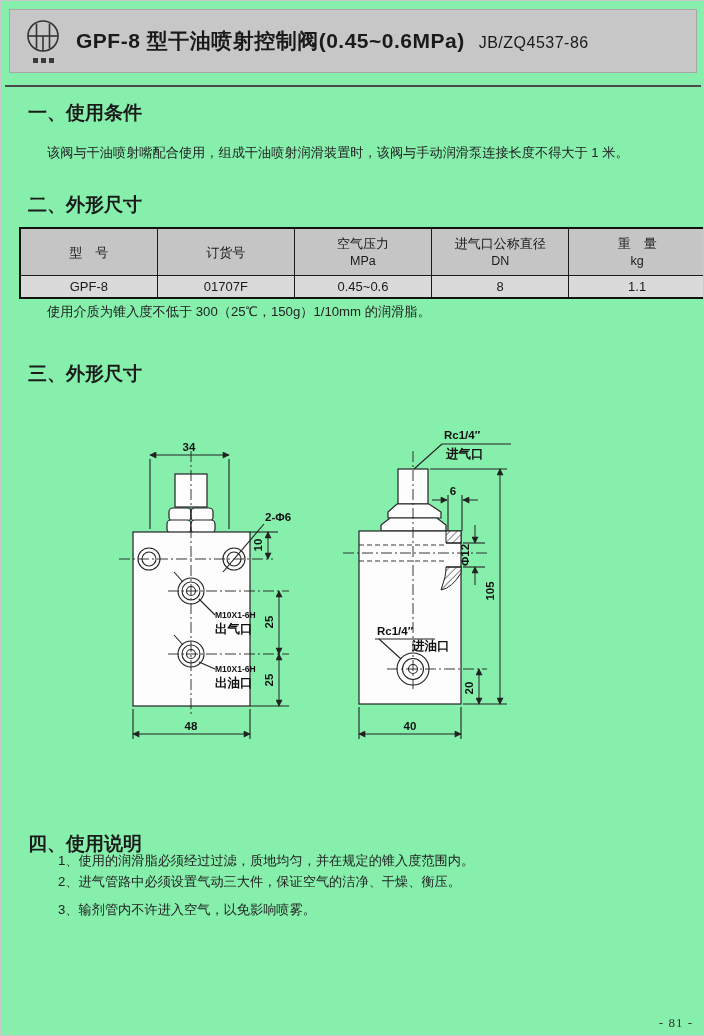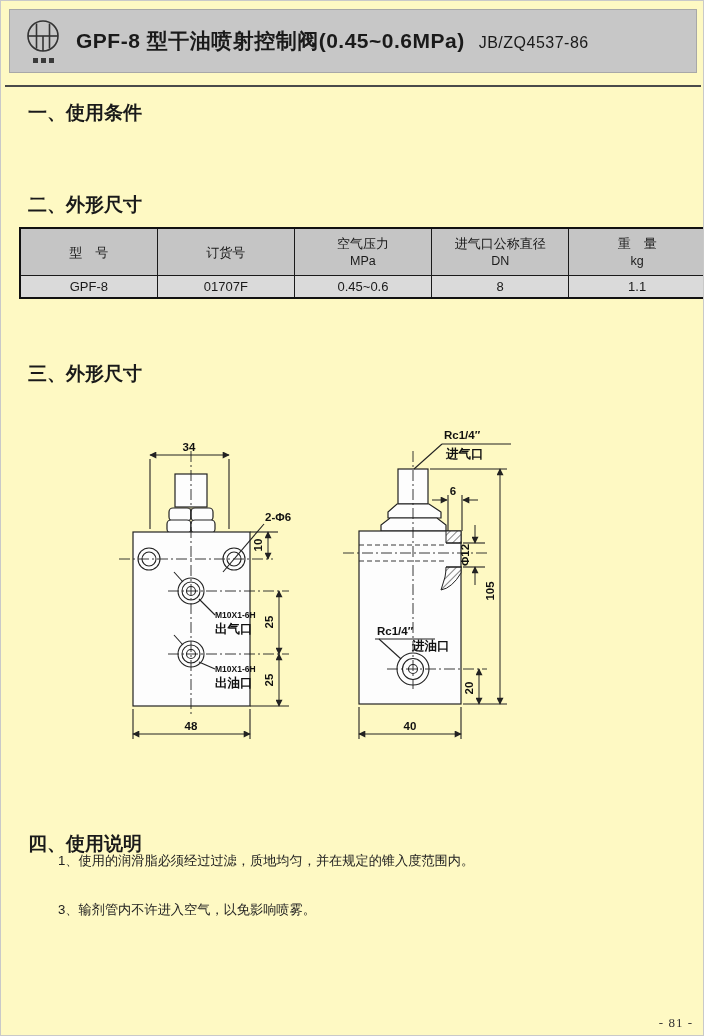--- a/index.html
+++ b/index.html
@@ -1,17 +1,17 @@
 <!DOCTYPE html>
 <html><head>
 <meta charset="utf-8">
 <style>
   html,body{margin:0;padding:0;background:#e8e8e8;}
   .page{
-    position:relative;width:704px;height:1036px;background:#fef9c3;
+    position:relative;width:704px;height:1036px;background:#86efac;
     font-family:"Liberation Sans",sans-serif;color:#1a1a1a;overflow:hidden;
     border:1px solid #c9c9c9;box-sizing:border-box;margin:0 auto;
   }
   
   .titlebar{
     position:absolute;left:8px;top:8px;width:688px;height:64px;
     background:#c7c7c7;border:1px solid #a8a8a8;box-sizing:border-box;
     display:flex;align-items:center;gap:10px;padding:0 10px;
   }
   .logo{width:46px;height:56px;display:flex;flex-direction:column;align-items:center;justify-content:center;}
@@ -80,20 +80,21 @@
         </div>
     </div>
     <div class="titletext">
       <span class="title-main">GPF-8 型干油喷射控制阀(0.45~0.6MPa)</span>
       <span class="title-std">JB/ZQ4537-86</span>
     </div>
   </div>
   <div class="rule"></div>
 
   <div class="h2" style="top:99px">一、使用条件</div>
+  <div class="para" style="top:143px">该阀与干油喷射嘴配合使用，组成干油喷射润滑装置时，该阀与手动润滑泵连接长度不得大于 1 米。</div>
 
   <div class="h2" style="top:191px">二、外形尺寸</div>
 
   <table class="params">
     <thead>
       <tr>
         <th>
           <span class="th-name">型　号</span>
             <span class="th-unit"></span>
         </th>
@@ -119,20 +120,21 @@
       <tr>
         <td>GPF-8</td>
         <td>01707F</td>
         <td>0.45~0.6</td>
         <td>8</td>
         <td>1.1</td>
       </tr>
     </tbody>
   </table>
 
+  <div class="para" style="top:302px">使用介质为锥入度不低于 300（25℃，150g）1/10mm 的润滑脂。</div>
 
   <div class="h2" style="top:360px">三、外形尺寸</div>
 
   <svg class="drawings" width="704" height="335" viewBox="0 0 704 335">
     <defs>
       <marker id="ar" viewBox="0 0 10 10" refX="9" refY="5" markerWidth="10" markerHeight="7" orient="auto-start-reverse">
         <path d="M0,0 L10,5 L0,10 z" fill="#222"></path>
       </marker>
       <pattern id="hp" width="5" height="5" patternUnits="userSpaceOnUse" patternTransform="rotate(45)">
         <rect width="5" height="5" fill="#fdfdfd"></rect>
@@ -251,17 +253,18 @@
 
       <path class="ln" d="M358,286 V318"></path>
         <path class="ln" d="M460,286 V318"></path>
       <line class="dim" x1="358" y1="313" x2="460" y2="313"></line>
       <text class="d" x="409" y="309" text-anchor="middle">40</text>
     </g>
   </svg>
 
   <div class="h2" style="top:830px">四、使用说明</div>
   <div class="item" style="top:851px">1、使用的润滑脂必须经过过滤，质地均匀，并在规定的锥入度范围内。</div>
+  <div class="item" style="top:872px">2、进气管路中必须设置气动三大件，保证空气的洁净、干燥、衡压。</div>
   <div class="item" style="top:900px">3、输剂管内不许进入空气，以免影响喷雾。</div>
 
   <div class="footer">- 81 -</div>
 
 </div>
 
 </body></html>

